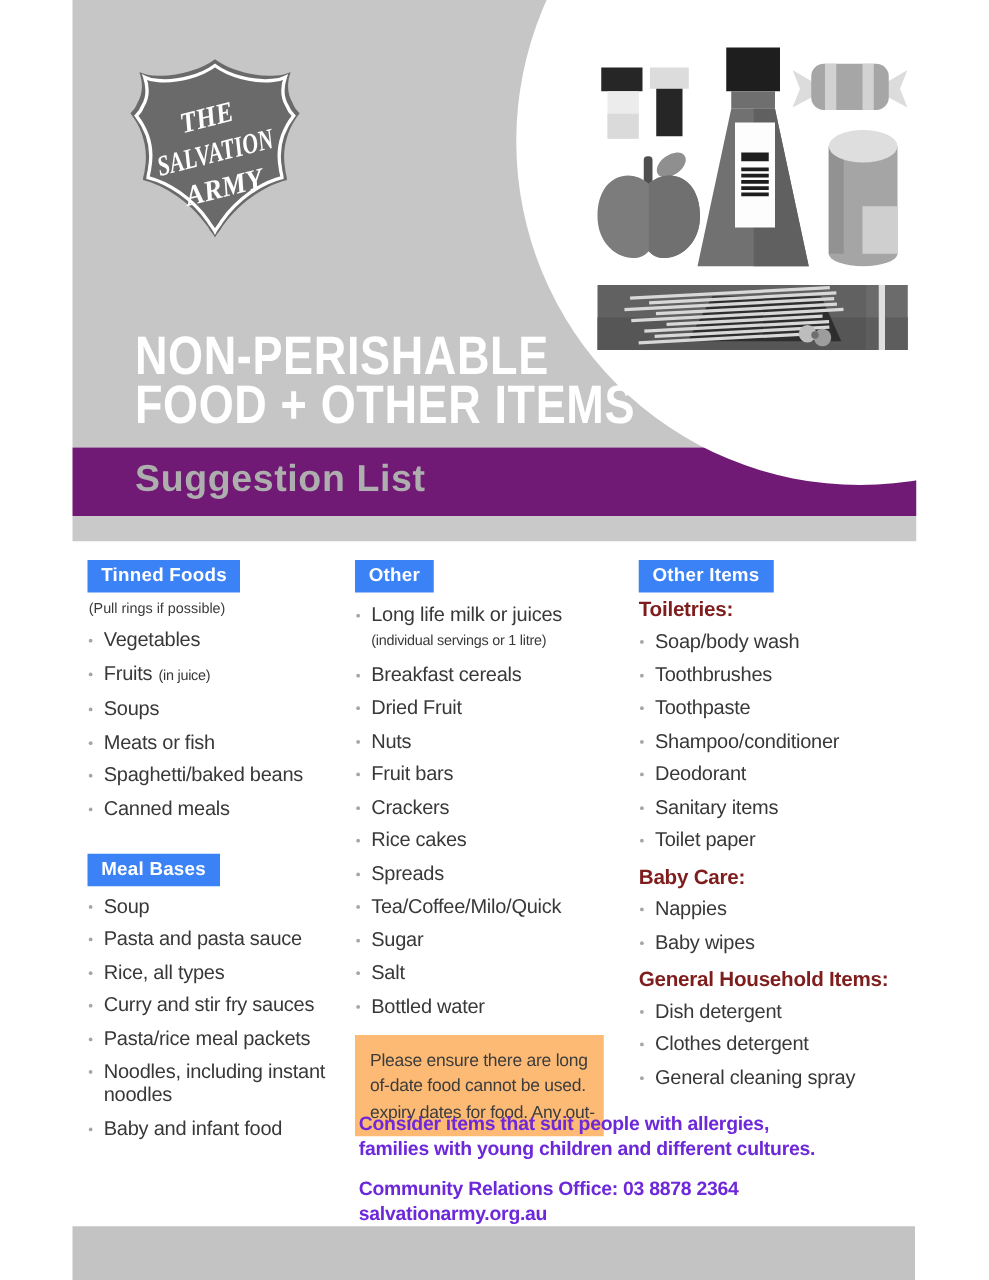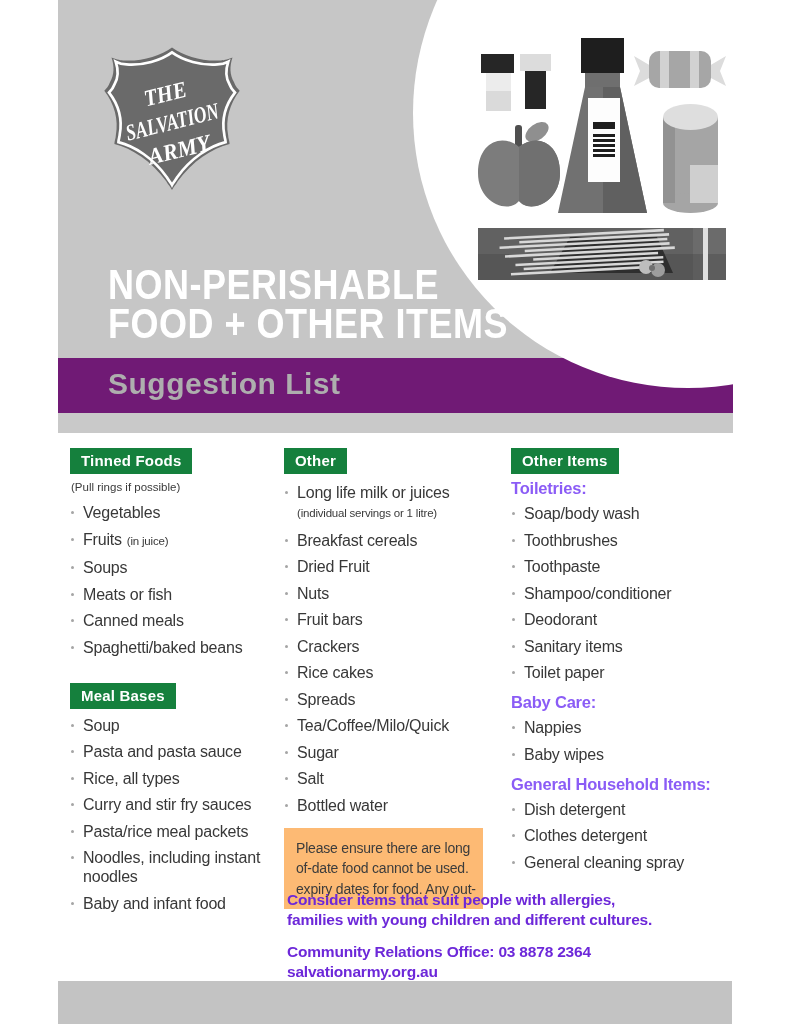--- a/index.html
+++ b/index.html
@@ -18,32 +18,32 @@
   .main-title{position:absolute;left:108px;top:264px;z-index:2;color:#ffffff;font-weight:bold;
         font-size:36px;line-height:33px;letter-spacing:.5px;white-space:nowrap;
         transform:scaleY(1.2);transform-origin:top left;}
   .illustration{position:absolute;left:445px;top:25px;z-index:4;}
 
   
   .col{position:absolute;top:448px;z-index:5;}
   .col1{left:70px;width:212px;}
   .col2{left:284px;width:206px;}
   .col3{left:499px;width:236px;margin-left:12px;}
-  .section-title{display:inline-block;background:#15803d;color:#ffffff;font-size:15px;font-weight:bold;
+  .section-title{display:inline-block;background:#3b82f6;color:#ffffff;font-size:15px;font-weight:bold;
         padding:4px 11px 5px;letter-spacing:.2px;}
   .small-note{font-size:11.5px;color:#3a3a3a;margin:7px 0 10px 1px;}
   ul.items{list-style:none;margin:9px 0 0;padding:0;}
   ul.items li{position:relative;padding-left:13px;margin-bottom:7.5px;font-size:16px;line-height:19px;
         color:#383838;letter-spacing:-.2px;}
   .dot{position:absolute;left:1px;top:8px;width:3px;height:3px;border-radius:50%;background:#a5a5a5;}
   .sfx{font-size:11.5px;margin-left:5px;}
   .subnote{font-size:11.5px;margin-top:2px;color:#3a3a3a;}
   .section2{margin-top:26px;}
   .section2 ul.items{margin-top:7px;}
-  .group-heading{font-size:16.5px;font-weight:bold;color:#8b5cf6;margin:11px 0 0;letter-spacing:-.2px;}
+  .group-heading{font-size:16.5px;font-weight:bold;color:#7f1d1d;margin:11px 0 0;letter-spacing:-.2px;}
   .group-heading.first{margin-top:5px;}
   .col3 ul.items{margin-top:6px;}
 
   
   .notice-box{width:175px;background:#fdba74;padding:10px 12px;margin-top:13px;
         font-size:14px;line-height:20.5px;color:#3c3c3c;letter-spacing:-.2px;}
   .notice-box span{display:block;white-space:nowrap;}
 
   
   .footer-text{position:absolute;left:287px;top:890px;z-index:5;color:#6d28d9;font-weight:bold;
@@ -162,26 +162,26 @@
           <span class="dot"></span><span class="lbl">Soups</span>
           
         </li>
 
         <li>
           <span class="dot"></span><span class="lbl">Meats or fish</span>
           
         </li>
 
         <li>
+          <span class="dot"></span><span class="lbl">Spaghetti/baked beans</span>
+          
+        </li>
+
+        <li>
           <span class="dot"></span><span class="lbl">Canned meals</span>
-          
-        </li>
-
-        <li>
-          <span class="dot"></span><span class="lbl">Spaghetti/baked beans</span>
           
         </li>
       </ul>
 
     <div class="section2">
       <div class="section-title">Meal Bases</div>
       <ul class="items">
 
           <li>
             <span class="dot"></span><span class="lbl">Soup</span>

